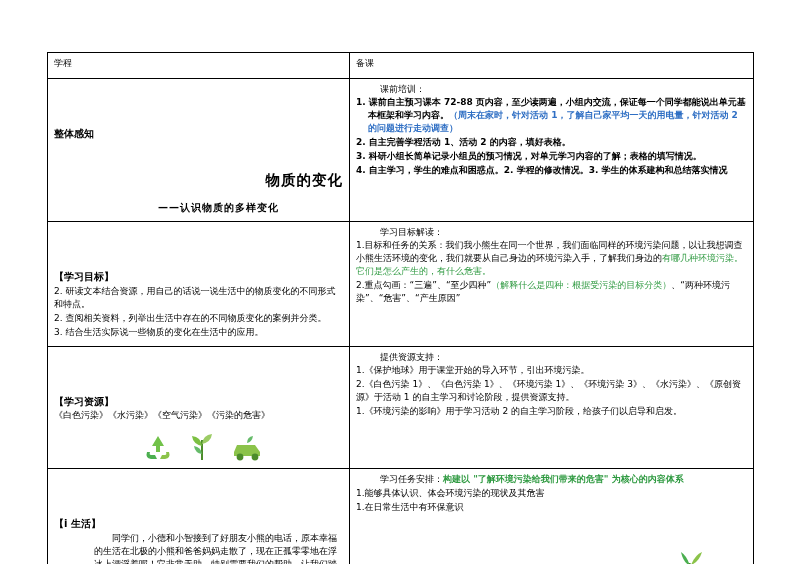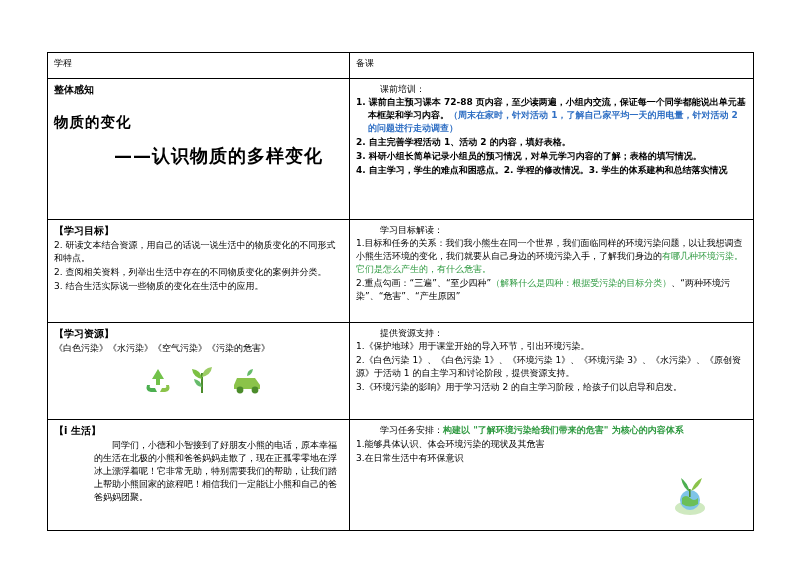--- a/index.html
+++ b/index.html
@@ -66,31 +66,32 @@
   }
   .green { color: #2f9a41; }
   .greenb { color: #2f9a41; font-weight: bold; }
   .blue { color: #2f6fc4; }
   .title-cell {
     text-align: left;
   }
   .sec-title {
     font-weight: bold;
     font-size: 10px;
+    margin-top: 44px;
   }
   .big-title {
-    text-align: left;
+    text-align: right;
     font-size: 14.5px;
     font-weight: bold;
-    margin-top: 14px;
+    margin-top: 28px;
     letter-spacing: 1px;
   }
   .sub-title {
     text-align: center;
-    font-size: 18px;
+    font-size: 10px;
     font-weight: bold;
     margin-top: 10px;
     letter-spacing: 1px;
     padding-left: 40px;
   }
   .line { margin: 0 0 1px 0; }
   .indent { text-indent: 18px; margin-left: 40px; }
   .icons-row {
     margin-top: 10px;
     display: flex;
@@ -181,33 +182,33 @@
               <circle cx="24" cy="23" r="3.4" fill="#4c8c2b"></circle>
               <path d="M16 9 Q16 3 22 2 Q21 8 16 9 Z" fill="#66bb6a"></path>
             </svg>
           </span>
         </div>
       </td>
       <td class="right-text">
         <div class="lead">提供资源支持：</div>
         <div class="line">1.《保护地球》用于课堂开始的导入环节，引出环境污染。</div>
         <div class="line">2.《白色污染 1》、《白色污染 1》、《环境污染 1》、《环境污染 3》、《水污染》、《原创资源》于活动 1 的自主学习和讨论阶段，提供资源支持。</div>
-        <div class="line">3.《环境污染的影响》用于学习活动 2 的自主学习阶段，给孩子们以启导和启发。</div>
+        <div class="line">1.《环境污染的影响》用于学习活动 2 的自主学习阶段，给孩子们以启导和启发。</div>
       </td>
     </tr>
 
     <tr>
       <td style="height:100px;">
         <div class="sec-title">【i 生活】</div>
         <div class="line indent">同学们，小德和小智接到了好朋友小熊的电话，原本幸福的生活在北极的小熊和爸爸妈妈走散了，现在正孤零零地在浮冰上漂浮着呢！它非常无助，特别需要我们的帮助，让我们踏上帮助小熊回家的旅程吧！相信我们一定能让小熊和自己的爸爸妈妈团聚。</div>
       </td>
       <td class="right-text rowlife">
         <div class="line"><span class="lead">学习任务安排：</span><span class="greenb">构建以 "了解环境污染给我们带来的危害" 为核心的内容体系</span></div>
         <div class="line">1.能够具体认识、体会环境污染的现状及其危害</div>
-        <div class="line">3.在日常生活中有环保意识</div>
+        <div class="line">1.在日常生活中有环保意识</div>
         <span class="life-icon">
           <svg width="46" height="46" viewBox="0 0 46 46">
             <ellipse cx="23" cy="36" rx="15" ry="7" fill="#cfe9c0"></ellipse>
             <circle cx="23" cy="28" r="10" fill="#7fc4e8"></circle>
             <path d="M15 26 Q19 22 23 26 Q27 30 31 26 L31 32 Q23 37 15 32 Z" fill="#6bbf59"></path>
             <path d="M23 20 Q20 10 14 6 Q16 16 23 20 Z" fill="#4caf50"></path>
             <path d="M24 19 Q28 9 35 6 Q32 16 24 19 Z" fill="#8bc34a"></path>
             <rect x="22" y="17" width="1.6" height="8" fill="#4c8c2b"></rect>
           </svg>
         </span>

